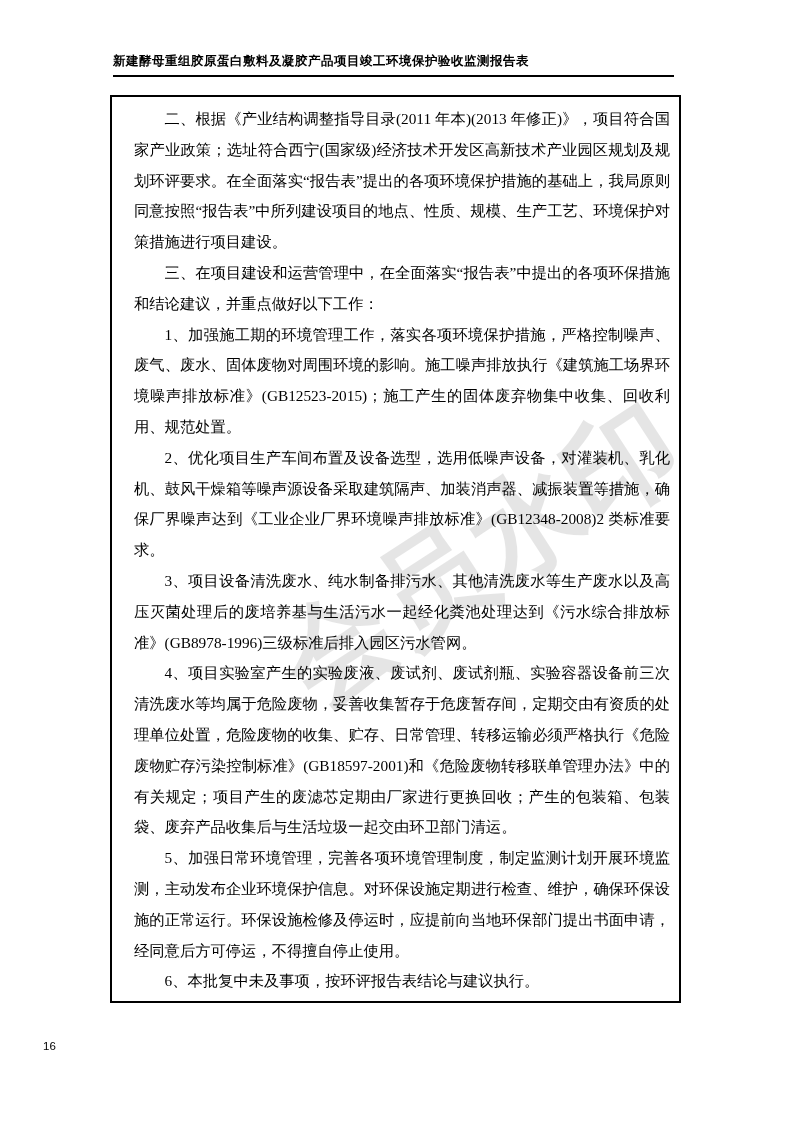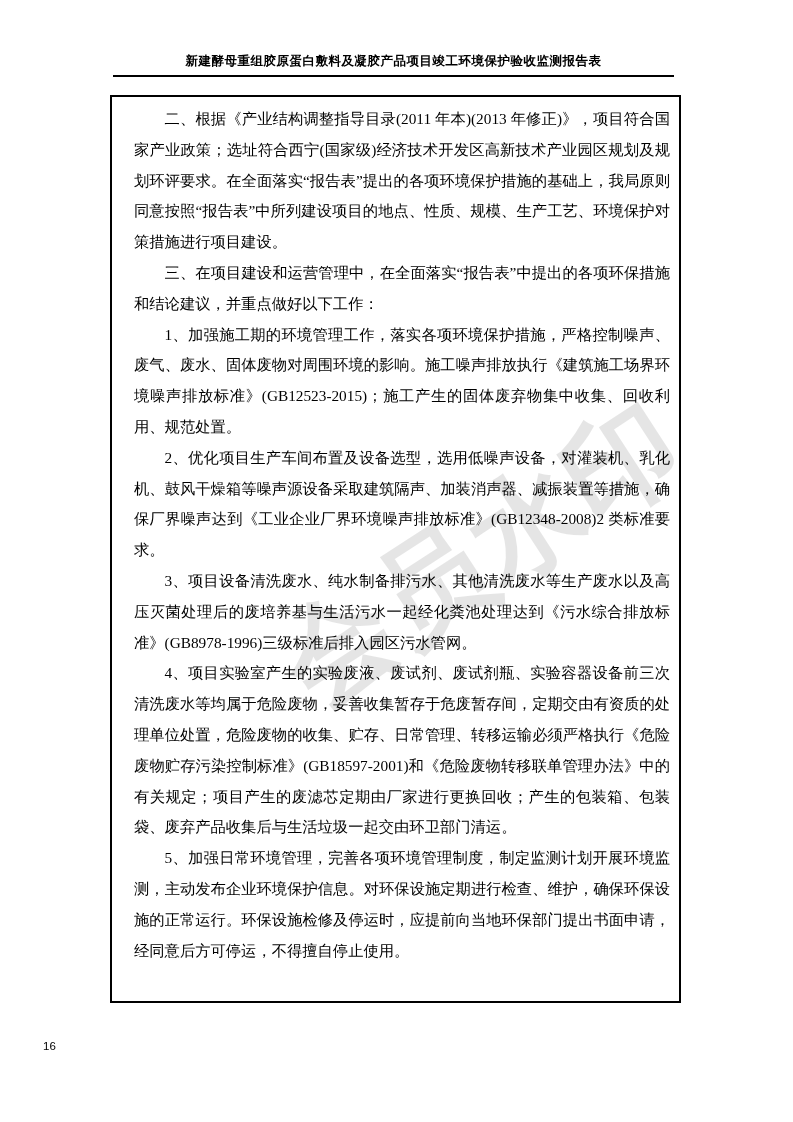--- a/index.html
+++ b/index.html
@@ -14,21 +14,21 @@
     background: #ffffff;
     overflow: hidden;
     font-family: "Liberation Serif", "DejaVu Serif", serif;
     color: #000000;
   }
   .doc-title {
     position: absolute;
     top: 53px;
     left: 113px;
     width: 561px;
-    text-align: center;
+    text-align: left;
     font-family: Liberation Mono, monospace;
     font-weight: bold;
     font-size: 12.5px;
     letter-spacing: 0.5px;
     white-space: nowrap;
   }
   .title-rule {
     position: absolute;
     top: 75px;
     left: 113px;
@@ -98,17 +98,18 @@
   <div class="watermark">会员水印</div>
 
   <div class="content-box" id="report-body">
       <p class="para">二、根据《产业结构调整指导目录(2011 年本)(2013 年修正)》，项目符合国家产业政策；选址符合西宁(国家级)经济技术开发区高新技术产业园区规划及规划环评要求。在全面落实“报告表”提出的各项环境保护措施的基础上，我局原则同意按照“报告表”中所列建设项目的地点、性质、规模、生产工艺、环境保护对策措施进行项目建设。</p>
       <p class="para">三、在项目建设和运营管理中，在全面落实“报告表”中提出的各项环保措施和结论建议，并重点做好以下工作：</p>
       <p class="para">1、加强施工期的环境管理工作，落实各项环境保护措施，严格控制噪声、废气、废水、固体废物对周围环境的影响。施工噪声排放执行《建筑施工场界环境噪声排放标准》(GB12523-2015)；施工产生的固体废弃物集中收集、回收利用、规范处置。</p>
       <p class="para">2、优化项目生产车间布置及设备选型，选用低噪声设备，对灌装机、乳化机、鼓风干燥箱等噪声源设备采取建筑隔声、加装消声器、减振装置等措施，确保厂界噪声达到《工业企业厂界环境噪声排放标准》(GB12348-2008)2 类标准要求。</p>
       <p class="para">3、项目设备清洗废水、纯水制备排污水、其他清洗废水等生产废水以及高压灭菌处理后的废培养基与生活污水一起经化粪池处理达到《污水综合排放标准》(GB8978-1996)三级标准后排入园区污水管网。</p>
       <p class="para">4、项目实验室产生的实验废液、废试剂、废试剂瓶、实验容器设备前三次清洗废水等均属于危险废物，妥善收集暂存于危废暂存间，定期交由有资质的处理单位处置，危险废物的收集、贮存、日常管理、转移运输必须严格执行《危险废物贮存污染控制标准》(GB18597-2001)和《危险废物转移联单管理办法》中的有关规定；项目产生的废滤芯定期由厂家进行更换回收；产生的包装箱、包装袋、废弃产品收集后与生活垃圾一起交由环卫部门清运。</p>
       <p class="para">5、加强日常环境管理，完善各项环境管理制度，制定监测计划开展环境监测，主动发布企业环境保护信息。对环保设施定期进行检查、维护，确保环保设施的正常运行。环保设施检修及停运时，应提前向当地环保部门提出书面申请，经同意后方可停运，不得擅自停止使用。</p>
+      <p class="para">6、本批复中未及事项，按环评报告表结论与建议执行。</p>
     </div>
 
   <div class="page-number">16</div>
 
 </div>
 
 </body></html>

